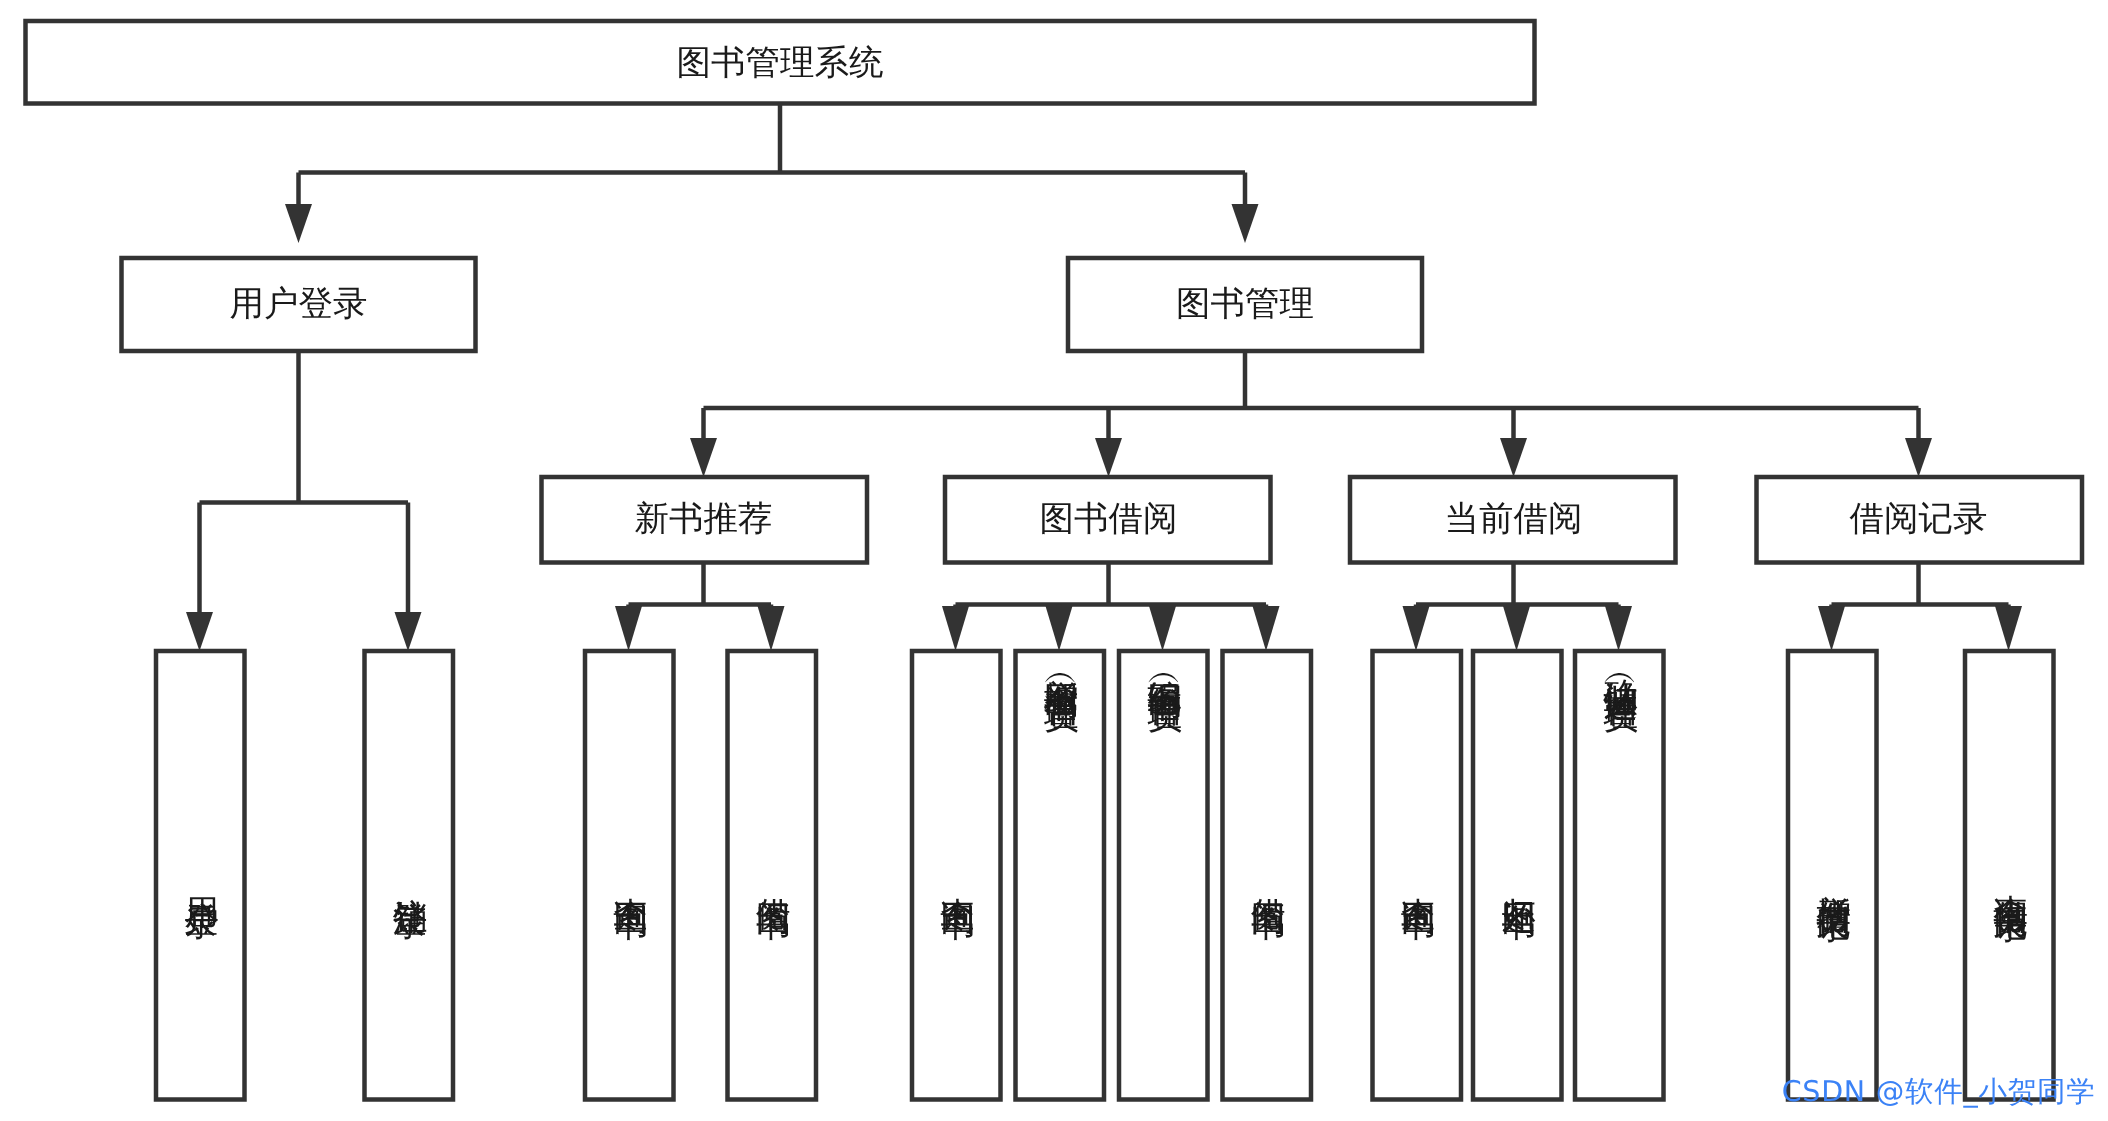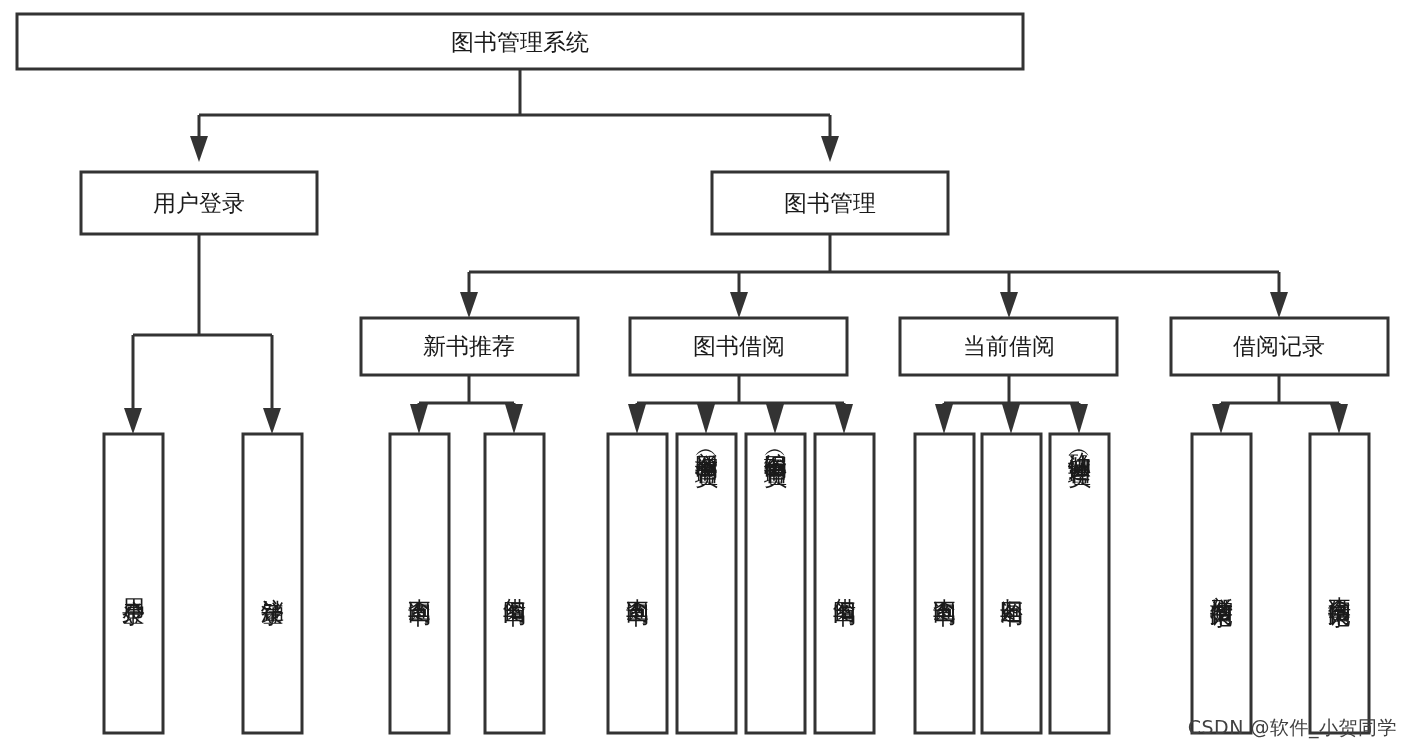--- a/index.html
+++ b/index.html
@@ -67,21 +67,21 @@
     color: #1a1a1a;
     white-space: nowrap;
     text-align: center;
   }
   .watermark {
     position: absolute;
     right: 8px;
     bottom: 6px;
     font-family: "DejaVu Sans", "Liberation Sans", sans-serif;
     font-size: 19px;
-    color: #404040;
+    color: #3b82f6;
     letter-spacing: 0.5px;
     white-space: nowrap;
   }
 </style>
 </head>
 <body>
 
 <div id="diagram-root">
 
   <svg class="diagram-canvas" viewBox="0 0 1405 747">

